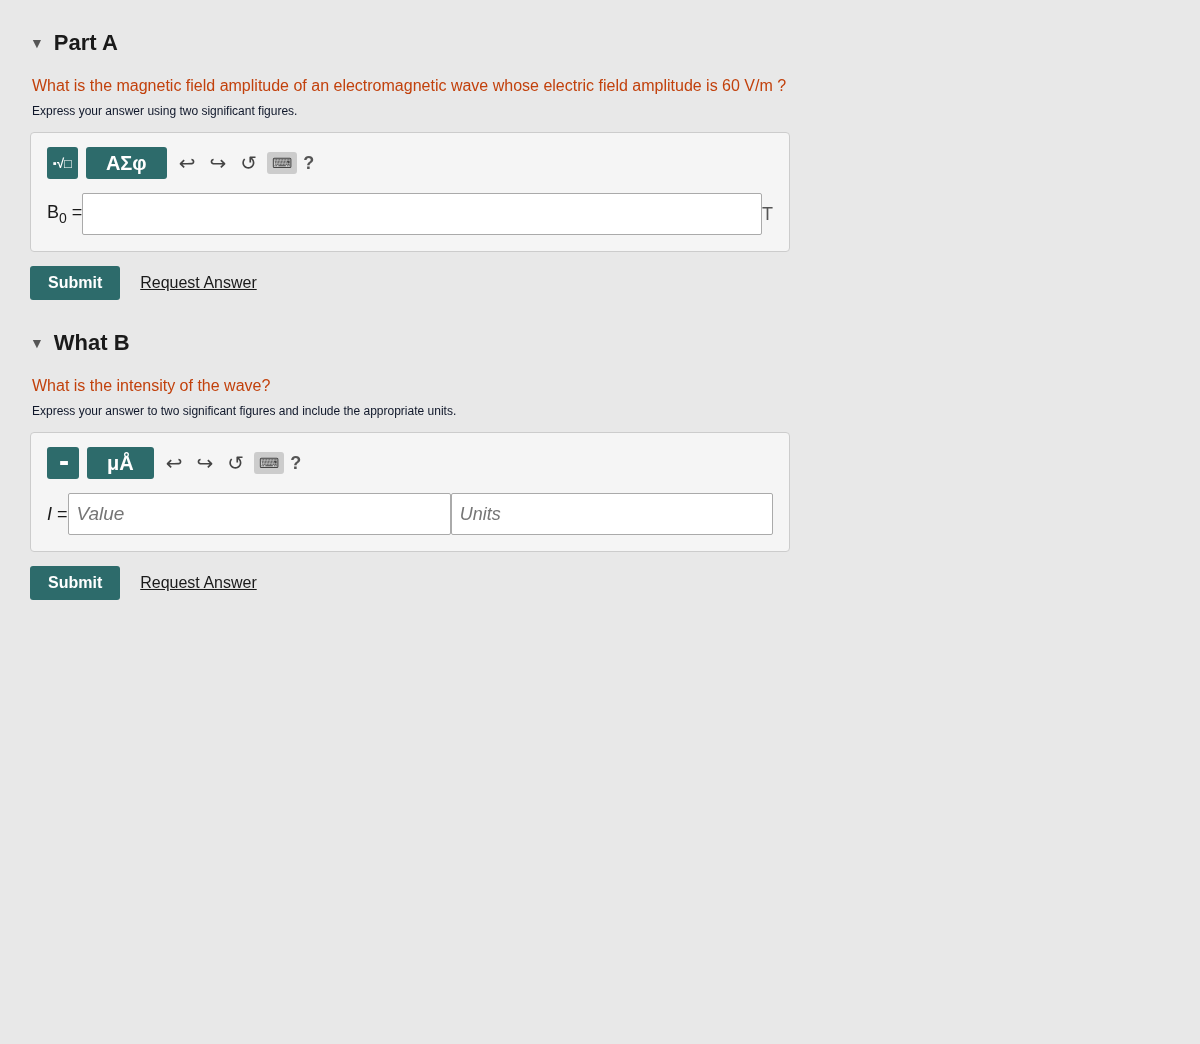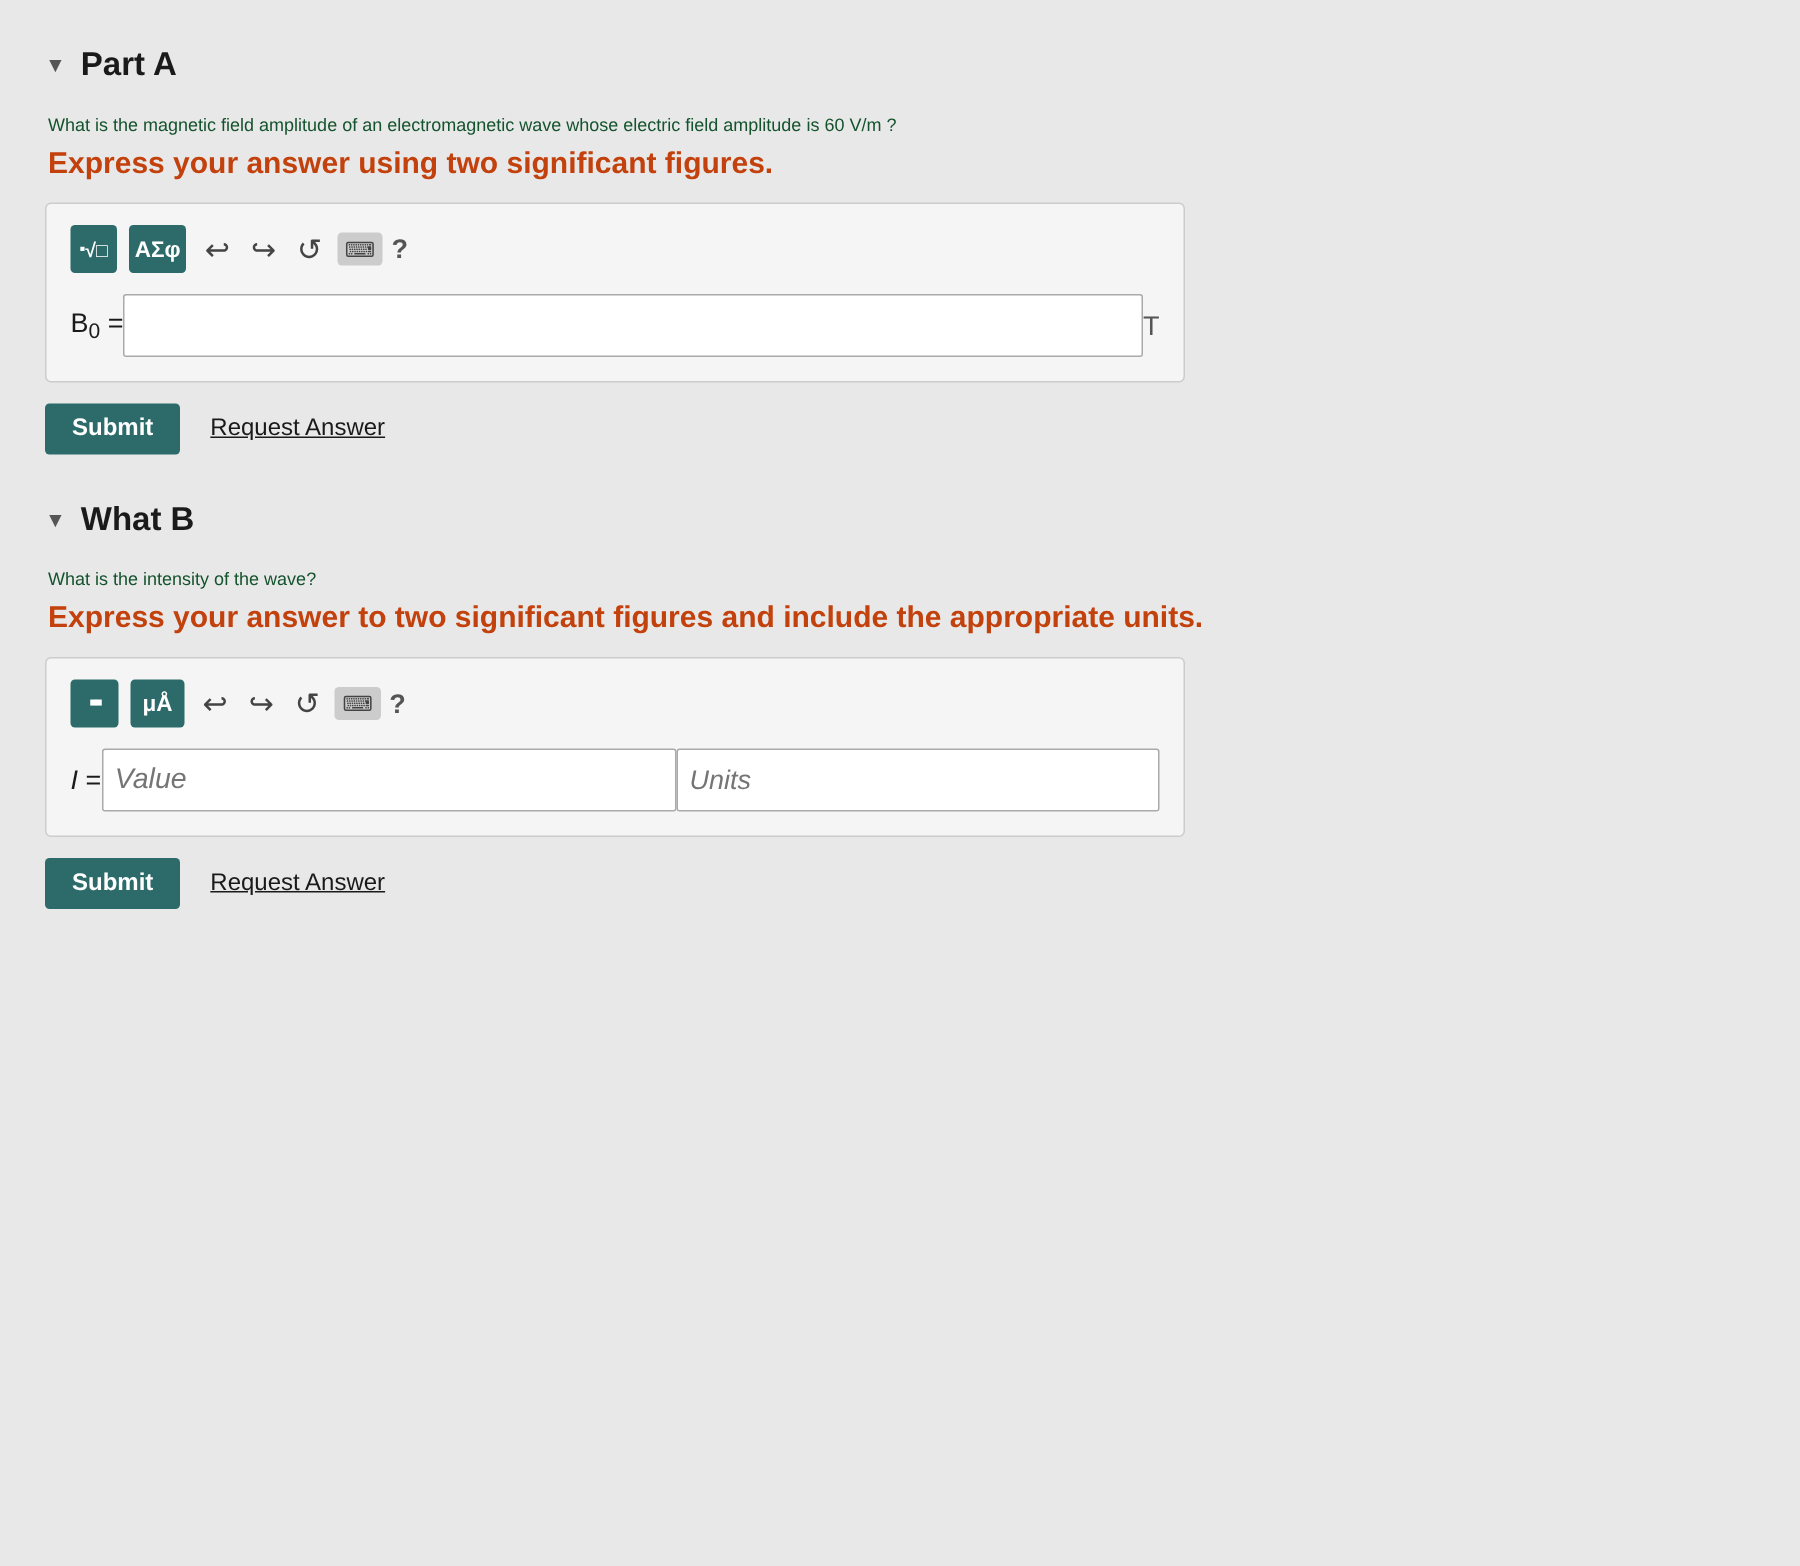--- a/index.html
+++ b/index.html
@@ -37,31 +37,31 @@
       cursor: pointer;
     }
 
     .part-title {
       font-size: 22px;
       font-weight: bold;
       color: #1a1a1a;
     }
 
     .question-text {
-      font-size: 12px;
-      color: #14532d;
+      font-size: 16px;
+      color: #c2410c;
       margin-bottom: 6px;
       margin-left: 2px;
       line-height: 1.5;
     }
 
     .question-instruction {
-      font-size: 20px;
-      font-weight: bold;
-      color: #c2410c;
+      font-size: 12px;
+      font-weight: normal;
+      color: #0f172a;
       margin-bottom: 14px;
       margin-left: 2px;
     }
 
     
     .answer-box {
       background: #f5f5f5;
       border: 1px solid #ccc;
       border-radius: 4px;
       padding: 14px 16px 16px 16px;
@@ -77,22 +77,22 @@
     }
 
     .toolbar-btn {
       display: inline-flex;
       align-items: center;
       justify-content: center;
       background: #2d6b6b;
       color: #fff;
       border: none;
       border-radius: 3px;
-      padding: 4px 4px;
-      font-size: 15px;
+      padding: 4px 20px;
+      font-size: 20px;
       font-weight: bold;
       cursor: pointer;
       height: 32px;
       min-width: 36px;
     }
 
     .toolbar-btn.small {
       min-width: 30px;
       padding: 4px 6px;
       font-size: 13px;

